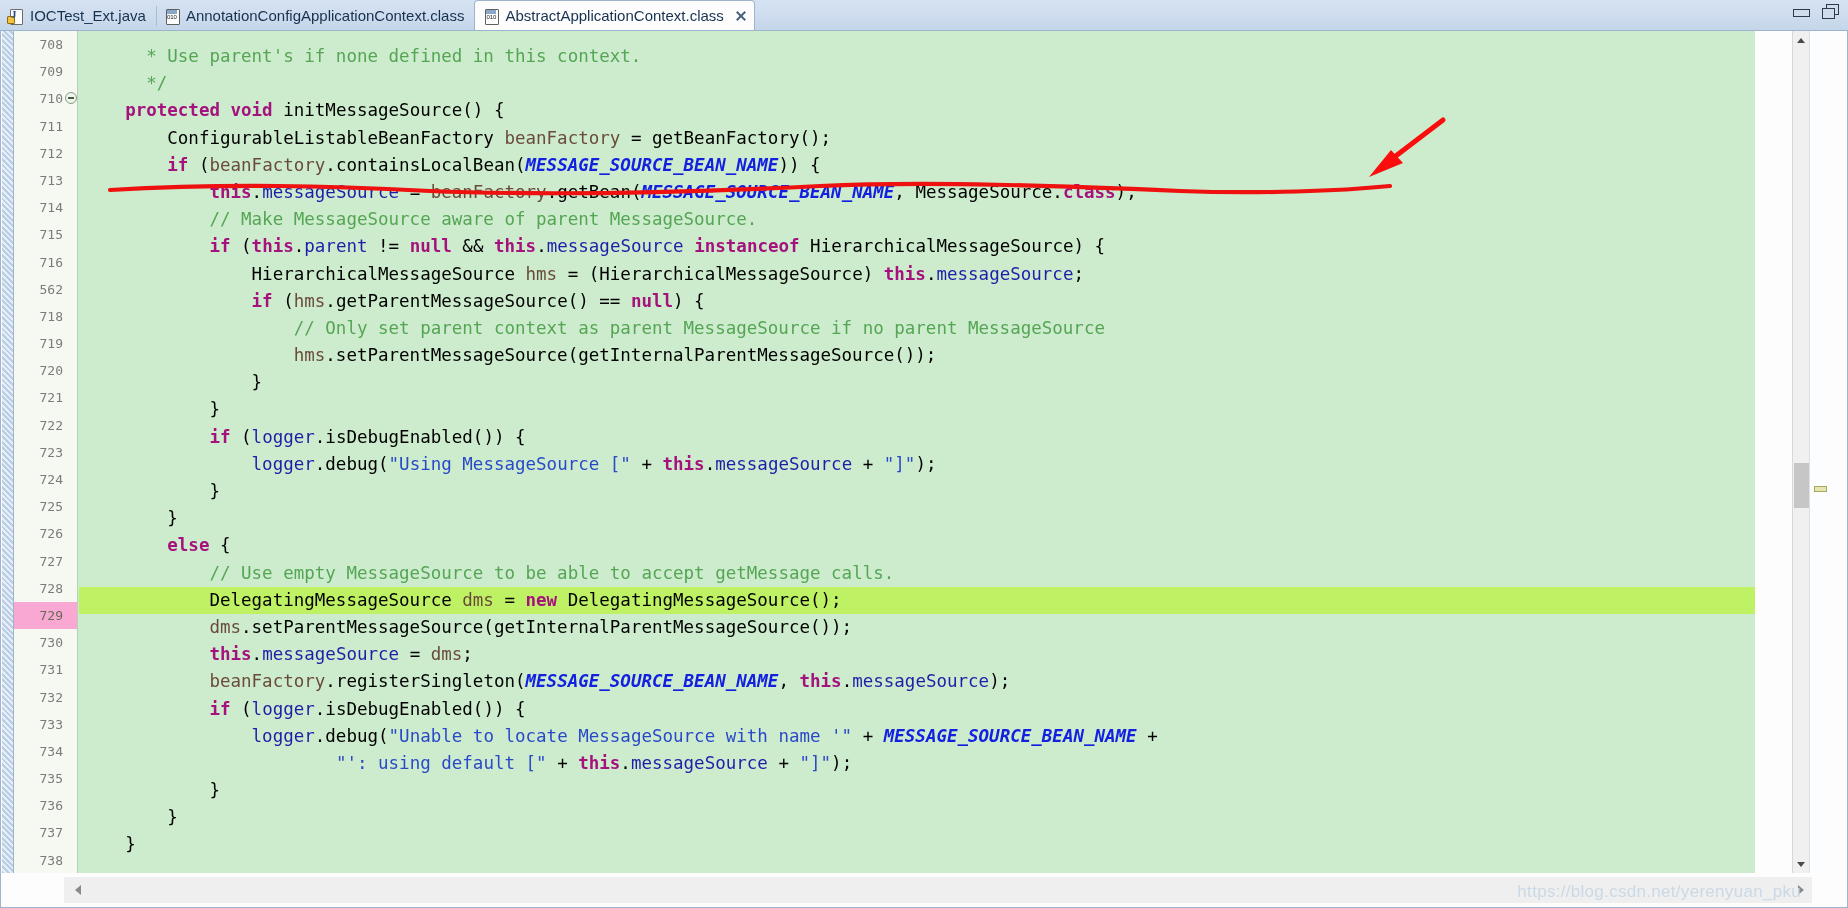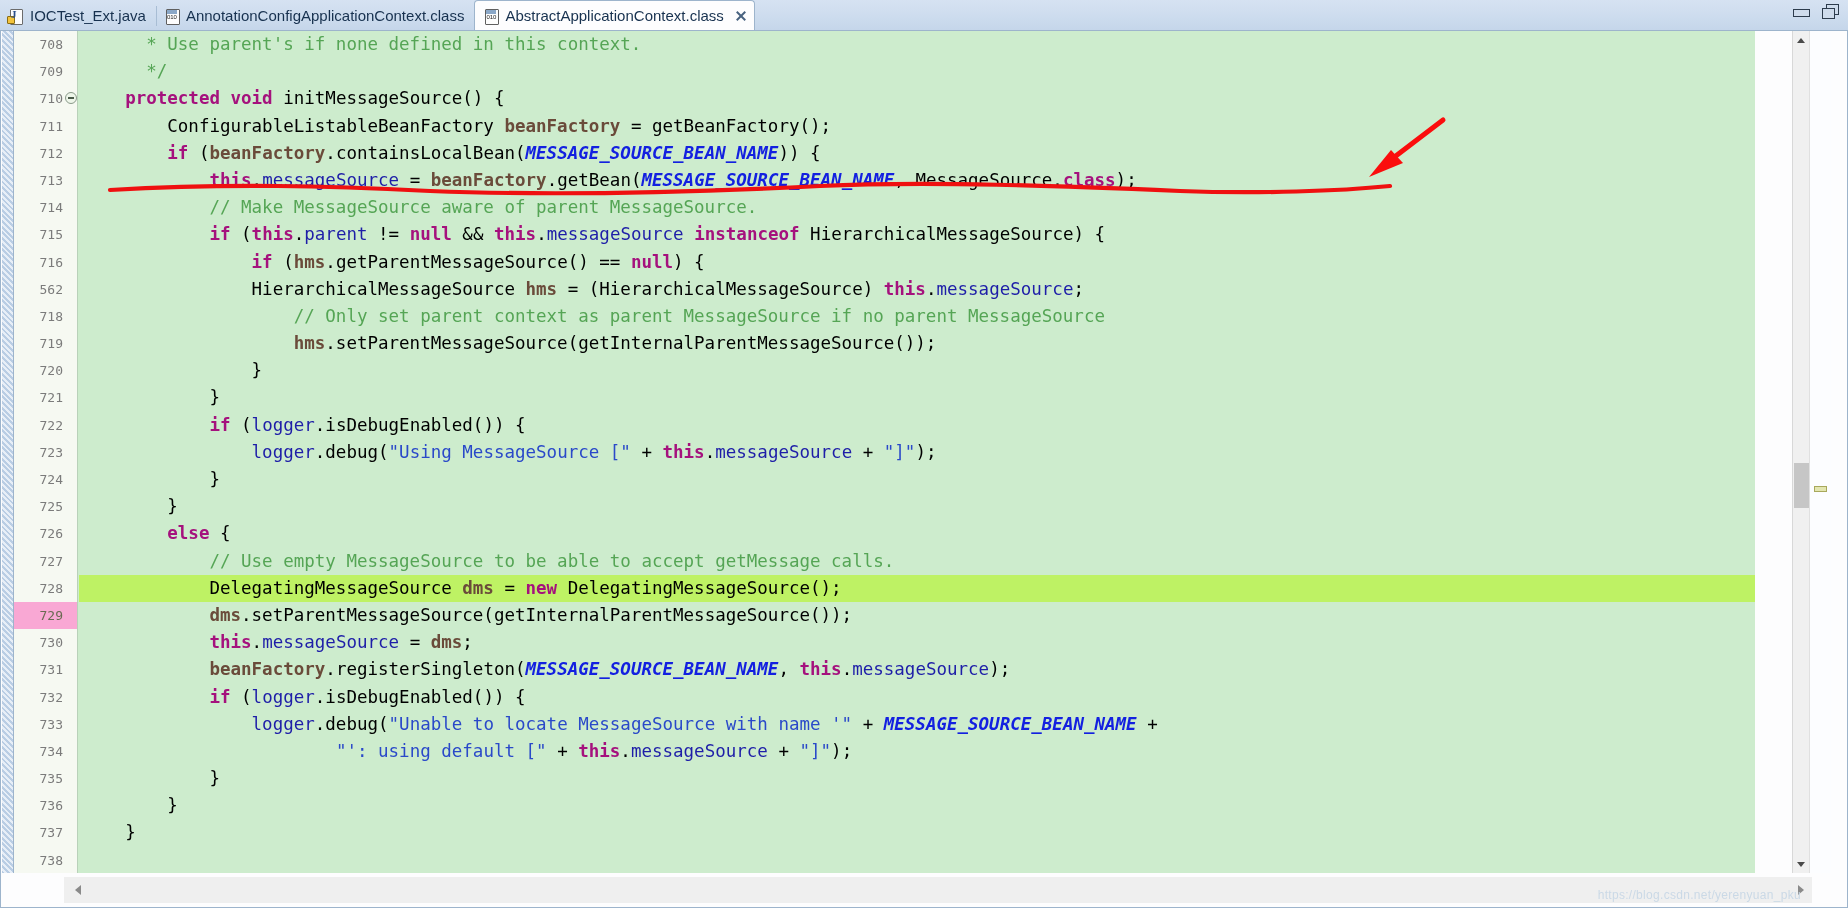--- a/index.html
+++ b/index.html
@@ -110,21 +110,21 @@
   .code-area{
     position:absolute; left:13px; top:0; right:92px; bottom:34px;
     background:#cdeccd; overflow:hidden;
   }
   .gutter{
     position:absolute; left:0; top:0; width:64px; height:100%;
     background:#f6f9f2;
     border-right:1px solid #b9d1b9;
   }
   .lines{
-    position:absolute; left:65px; top:0; right:0; height:100%;
+    position:absolute; left:65px; top:12px; right:0; height:100%;
     background:#cdeccd;
   }
 
   .ln{
     position:relative; height:27.2px; line-height:27.2px;
     font-family:"DejaVu Sans Mono","Liberation Mono", monospace;
     font-size:17.5px; white-space:pre;
   }
   .gutter .ln{
     text-align:right; padding-right:14px; color:#7b7b7b; font-size:13px;
@@ -139,21 +139,21 @@
   }
   .gutter .ln.cur{ background:#f9a8d4; color:#6a6a52; }
   .lines .ln{ padding-left:4px; color:#000; }
   .lines .ln.cur{ background:#bef264; }
 
   .kw   { color:#a5117d; font-weight:bold; }
   .cmt  { color:#55a555; }
   .str  { color:#2a49c9; }
   .stat { color:#1320e0; font-style:italic; font-weight:bold;margin-top:6px; }
   .fld  { color:#1e1ea8; }
-  .loc  { color:#6a4b3a;font-weight:bold; }
+  .loc  { color:#6a4b3a; }
   .typ  { color:#000; }
 
   
   .vscroll{
     position:absolute; right:38px; top:0; width:17px; bottom:34px;
     background:#f0f0f0; border-left:1px solid #d8d8d8;
   }
   .vscroll .up{
     position:absolute; left:0; top:0; width:17px; height:17px;
   }
@@ -209,21 +209,21 @@
     border-left:6px solid #8a8a8a;
   }
 
   
   .overlay{
     position:absolute; left:0; top:0; width:1848px; height:908px;
     pointer-events:none;
   }
   .watermark{
     position:absolute; right:12px; bottom:6px;
-    font-size:12px; color:#c9d8e6; opacity:.95;
+    font-size:17px; color:#c9d8e6; opacity:.95;
     font-family:"Liberation Sans", sans-serif; letter-spacing:.3px;
   }
 </style>
 </head>
 <body>
 
 <div id="app">
 
   <div class="tabbar">
 
@@ -296,22 +296,22 @@
         </div>
       <div class="lines" id="lines">
           <div class="ln"><span class="typ">      </span><span class="cmt">* Use parent's if none defined in this context.</span></div>
           <div class="ln"><span class="typ">      </span><span class="cmt">*/</span></div>
           <div class="ln"><span class="typ">    </span><span class="kw">protected void </span><span class="typ">initMessageSource() {</span></div>
           <div class="ln"><span class="typ">        ConfigurableListableBeanFactory </span><span class="loc">beanFactory</span><span class="typ"> = getBeanFactory();</span></div>
           <div class="ln"><span class="typ">        </span><span class="kw">if</span><span class="typ"> (</span><span class="loc">beanFactory</span><span class="typ">.containsLocalBean(</span><span class="stat">MESSAGE_SOURCE_BEAN_NAME</span><span class="typ">)) {</span></div>
           <div class="ln"><span class="typ">            </span><span class="kw">this</span><span class="typ">.</span><span class="fld">messageSource</span><span class="typ"> = </span><span class="loc">beanFactory</span><span class="typ">.getBean(</span><span class="stat">MESSAGE_SOURCE_BEAN_NAME</span><span class="typ">, MessageSource.</span><span class="kw">class</span><span class="typ">);</span></div>
           <div class="ln"><span class="typ">            </span><span class="cmt">// Make MessageSource aware of parent MessageSource.</span></div>
           <div class="ln"><span class="typ">            </span><span class="kw">if</span><span class="typ"> (</span><span class="kw">this</span><span class="typ">.</span><span class="fld">parent</span><span class="typ"> != </span><span class="kw">null</span><span class="typ"> &amp;&amp; </span><span class="kw">this</span><span class="typ">.</span><span class="fld">messageSource</span><span class="typ"> </span><span class="kw">instanceof</span><span class="typ"> HierarchicalMessageSource) {</span></div>
+          <div class="ln"><span class="typ">                HierarchicalMessageSource </span><span class="loc">hms</span><span class="typ"> = (HierarchicalMessageSource) </span><span class="kw">this</span><span class="typ">.</span><span class="fld">messageSource</span><span class="typ">;</span></div>
           <div class="ln"><span class="typ">                </span><span class="kw">if</span><span class="typ"> (</span><span class="loc">hms</span><span class="typ">.getParentMessageSource() == </span><span class="kw">null</span><span class="typ">) {</span></div>
-          <div class="ln"><span class="typ">                HierarchicalMessageSource </span><span class="loc">hms</span><span class="typ"> = (HierarchicalMessageSource) </span><span class="kw">this</span><span class="typ">.</span><span class="fld">messageSource</span><span class="typ">;</span></div>
           <div class="ln"><span class="typ">                    </span><span class="cmt">// Only set parent context as parent MessageSource if no parent MessageSource</span></div>
           <div class="ln"><span class="typ">                    </span><span class="loc">hms</span><span class="typ">.setParentMessageSource(getInternalParentMessageSource());</span></div>
           <div class="ln"><span class="typ">                }</span></div>
           <div class="ln"><span class="typ">            }</span></div>
           <div class="ln"><span class="typ">            </span><span class="kw">if</span><span class="typ"> (</span><span class="fld">logger</span><span class="typ">.isDebugEnabled()) {</span></div>
           <div class="ln"><span class="typ">                </span><span class="fld">logger</span><span class="typ">.debug(</span><span class="str">"Using MessageSource ["</span><span class="typ"> + </span><span class="kw">this</span><span class="typ">.</span><span class="fld">messageSource</span><span class="typ"> + </span><span class="str">"]"</span><span class="typ">);</span></div>
           <div class="ln"><span class="typ">            }</span></div>
           <div class="ln"><span class="typ">        }</span></div>
           <div class="ln"><span class="typ">        </span><span class="kw">else</span><span class="typ"> {</span></div>
           <div class="ln"><span class="typ">            </span><span class="cmt">// Use empty MessageSource to be able to accept getMessage calls.</span></div>

